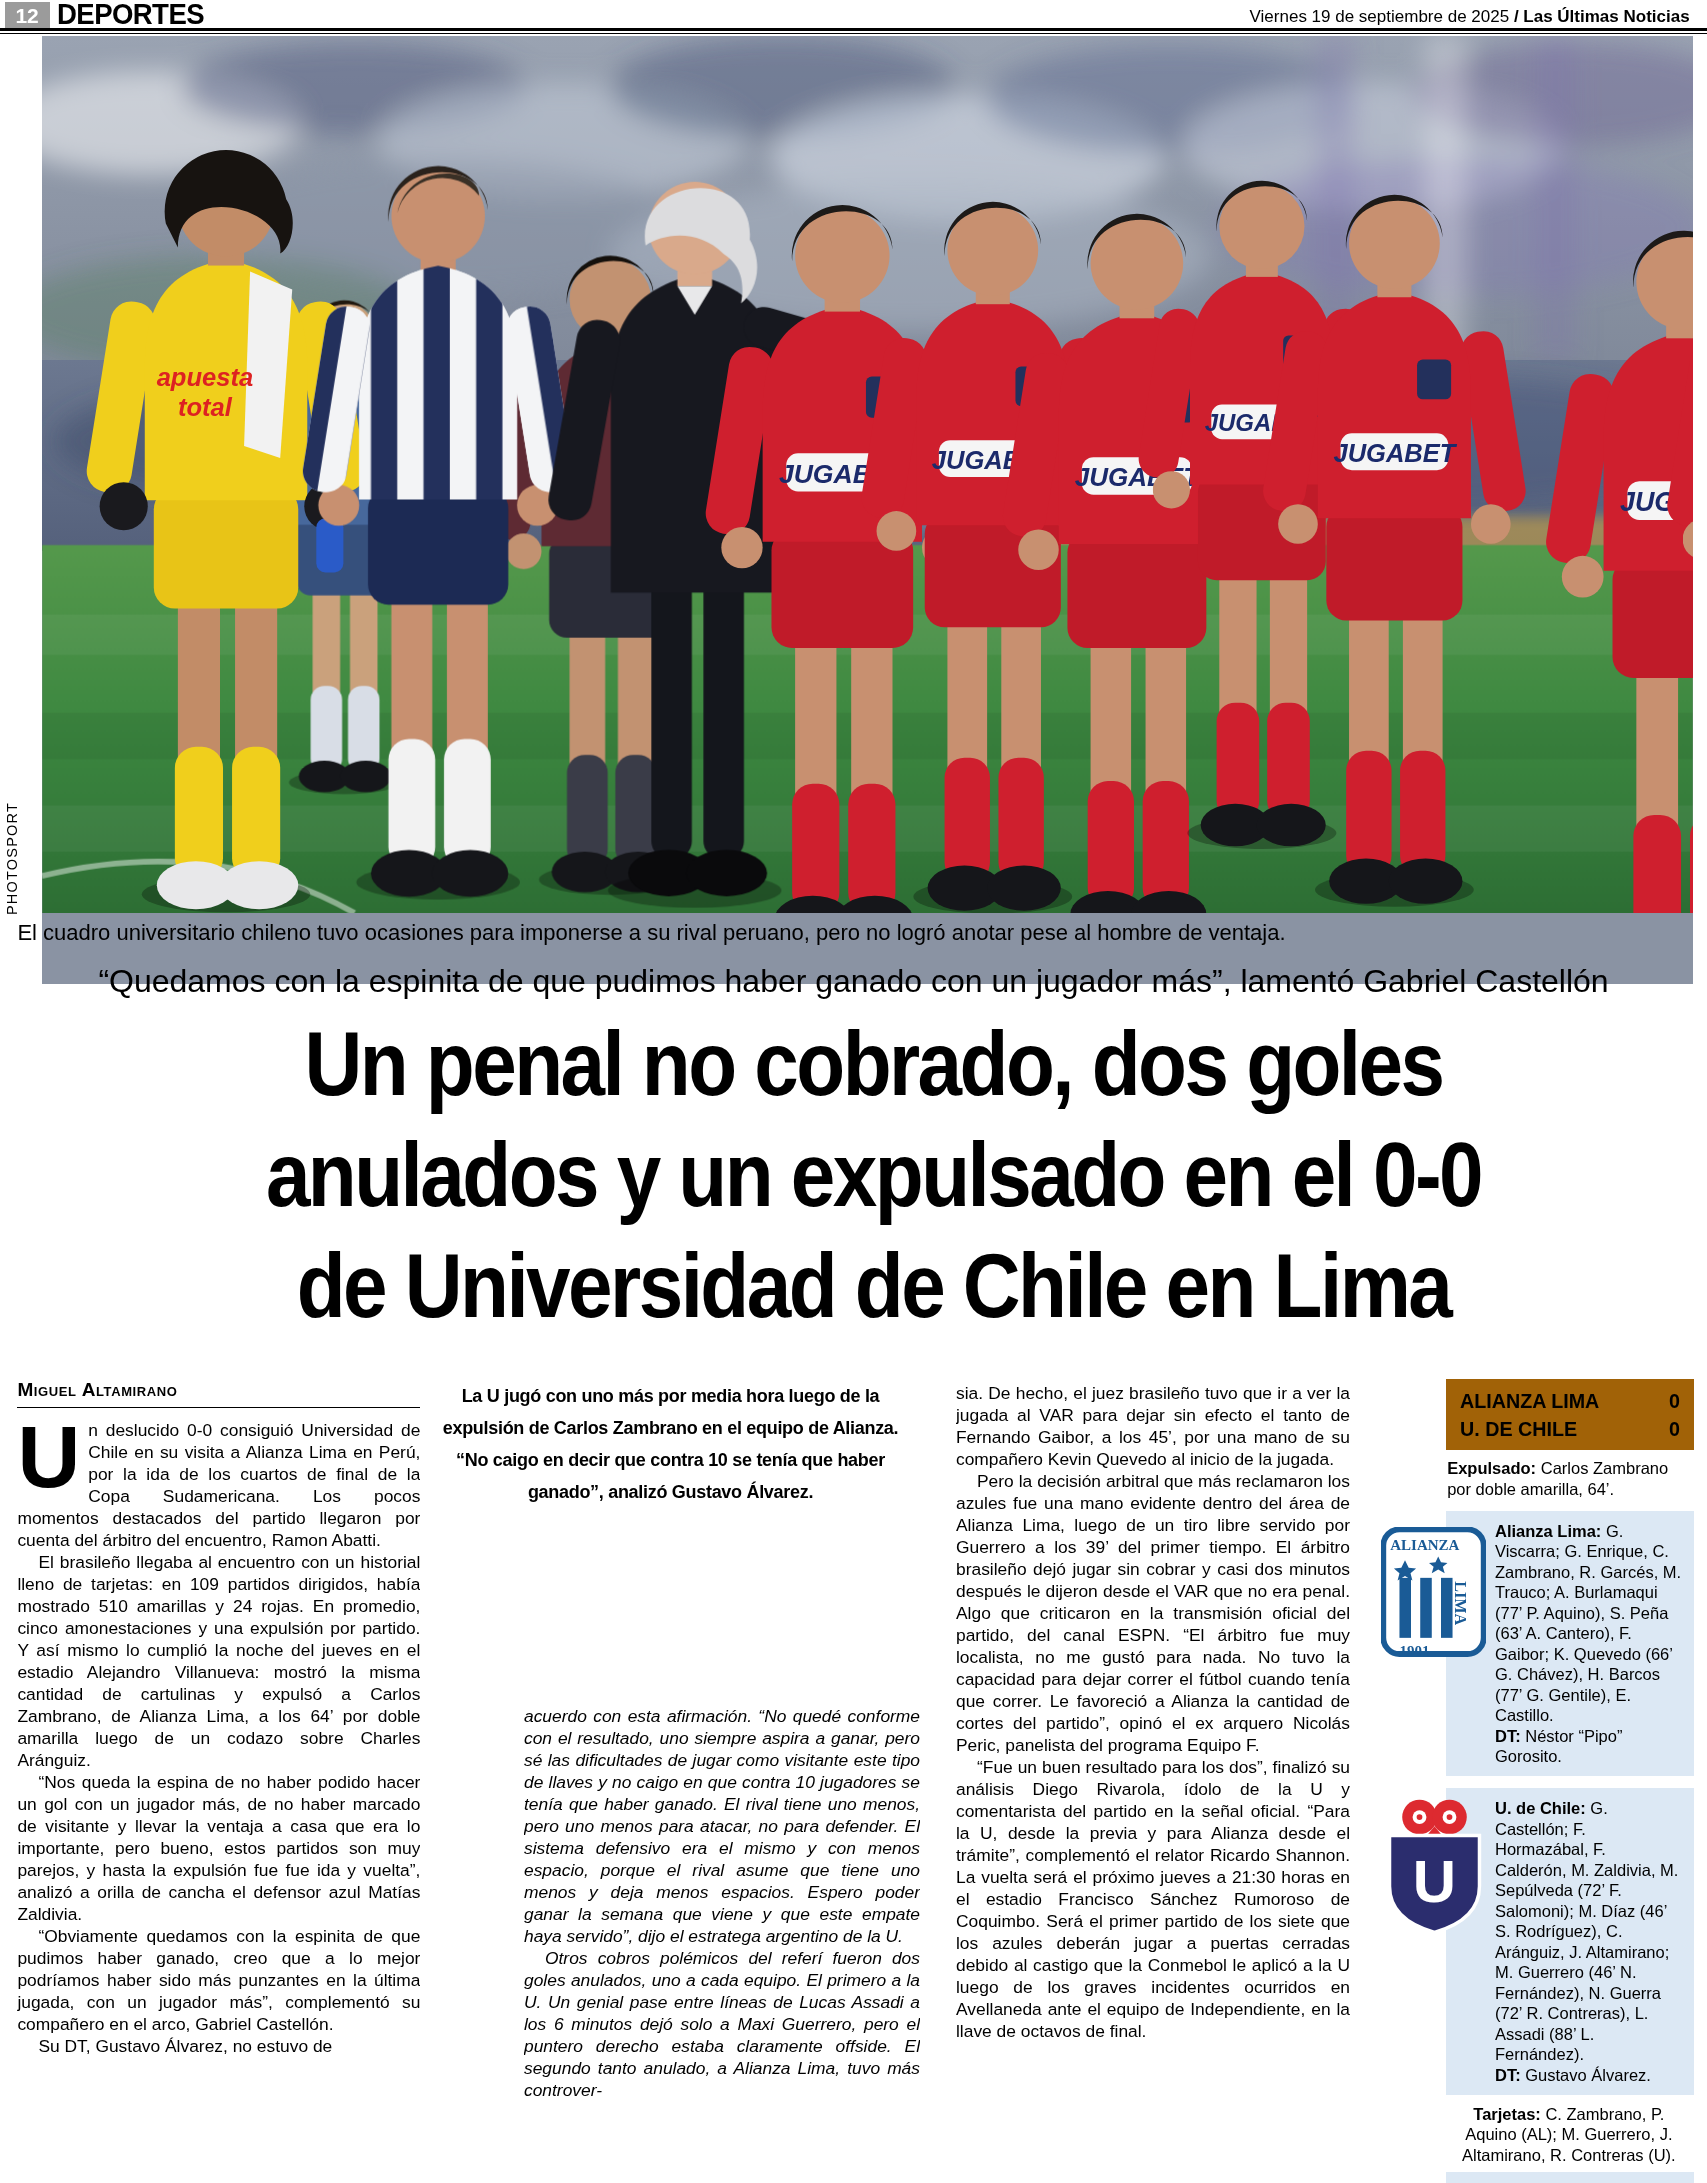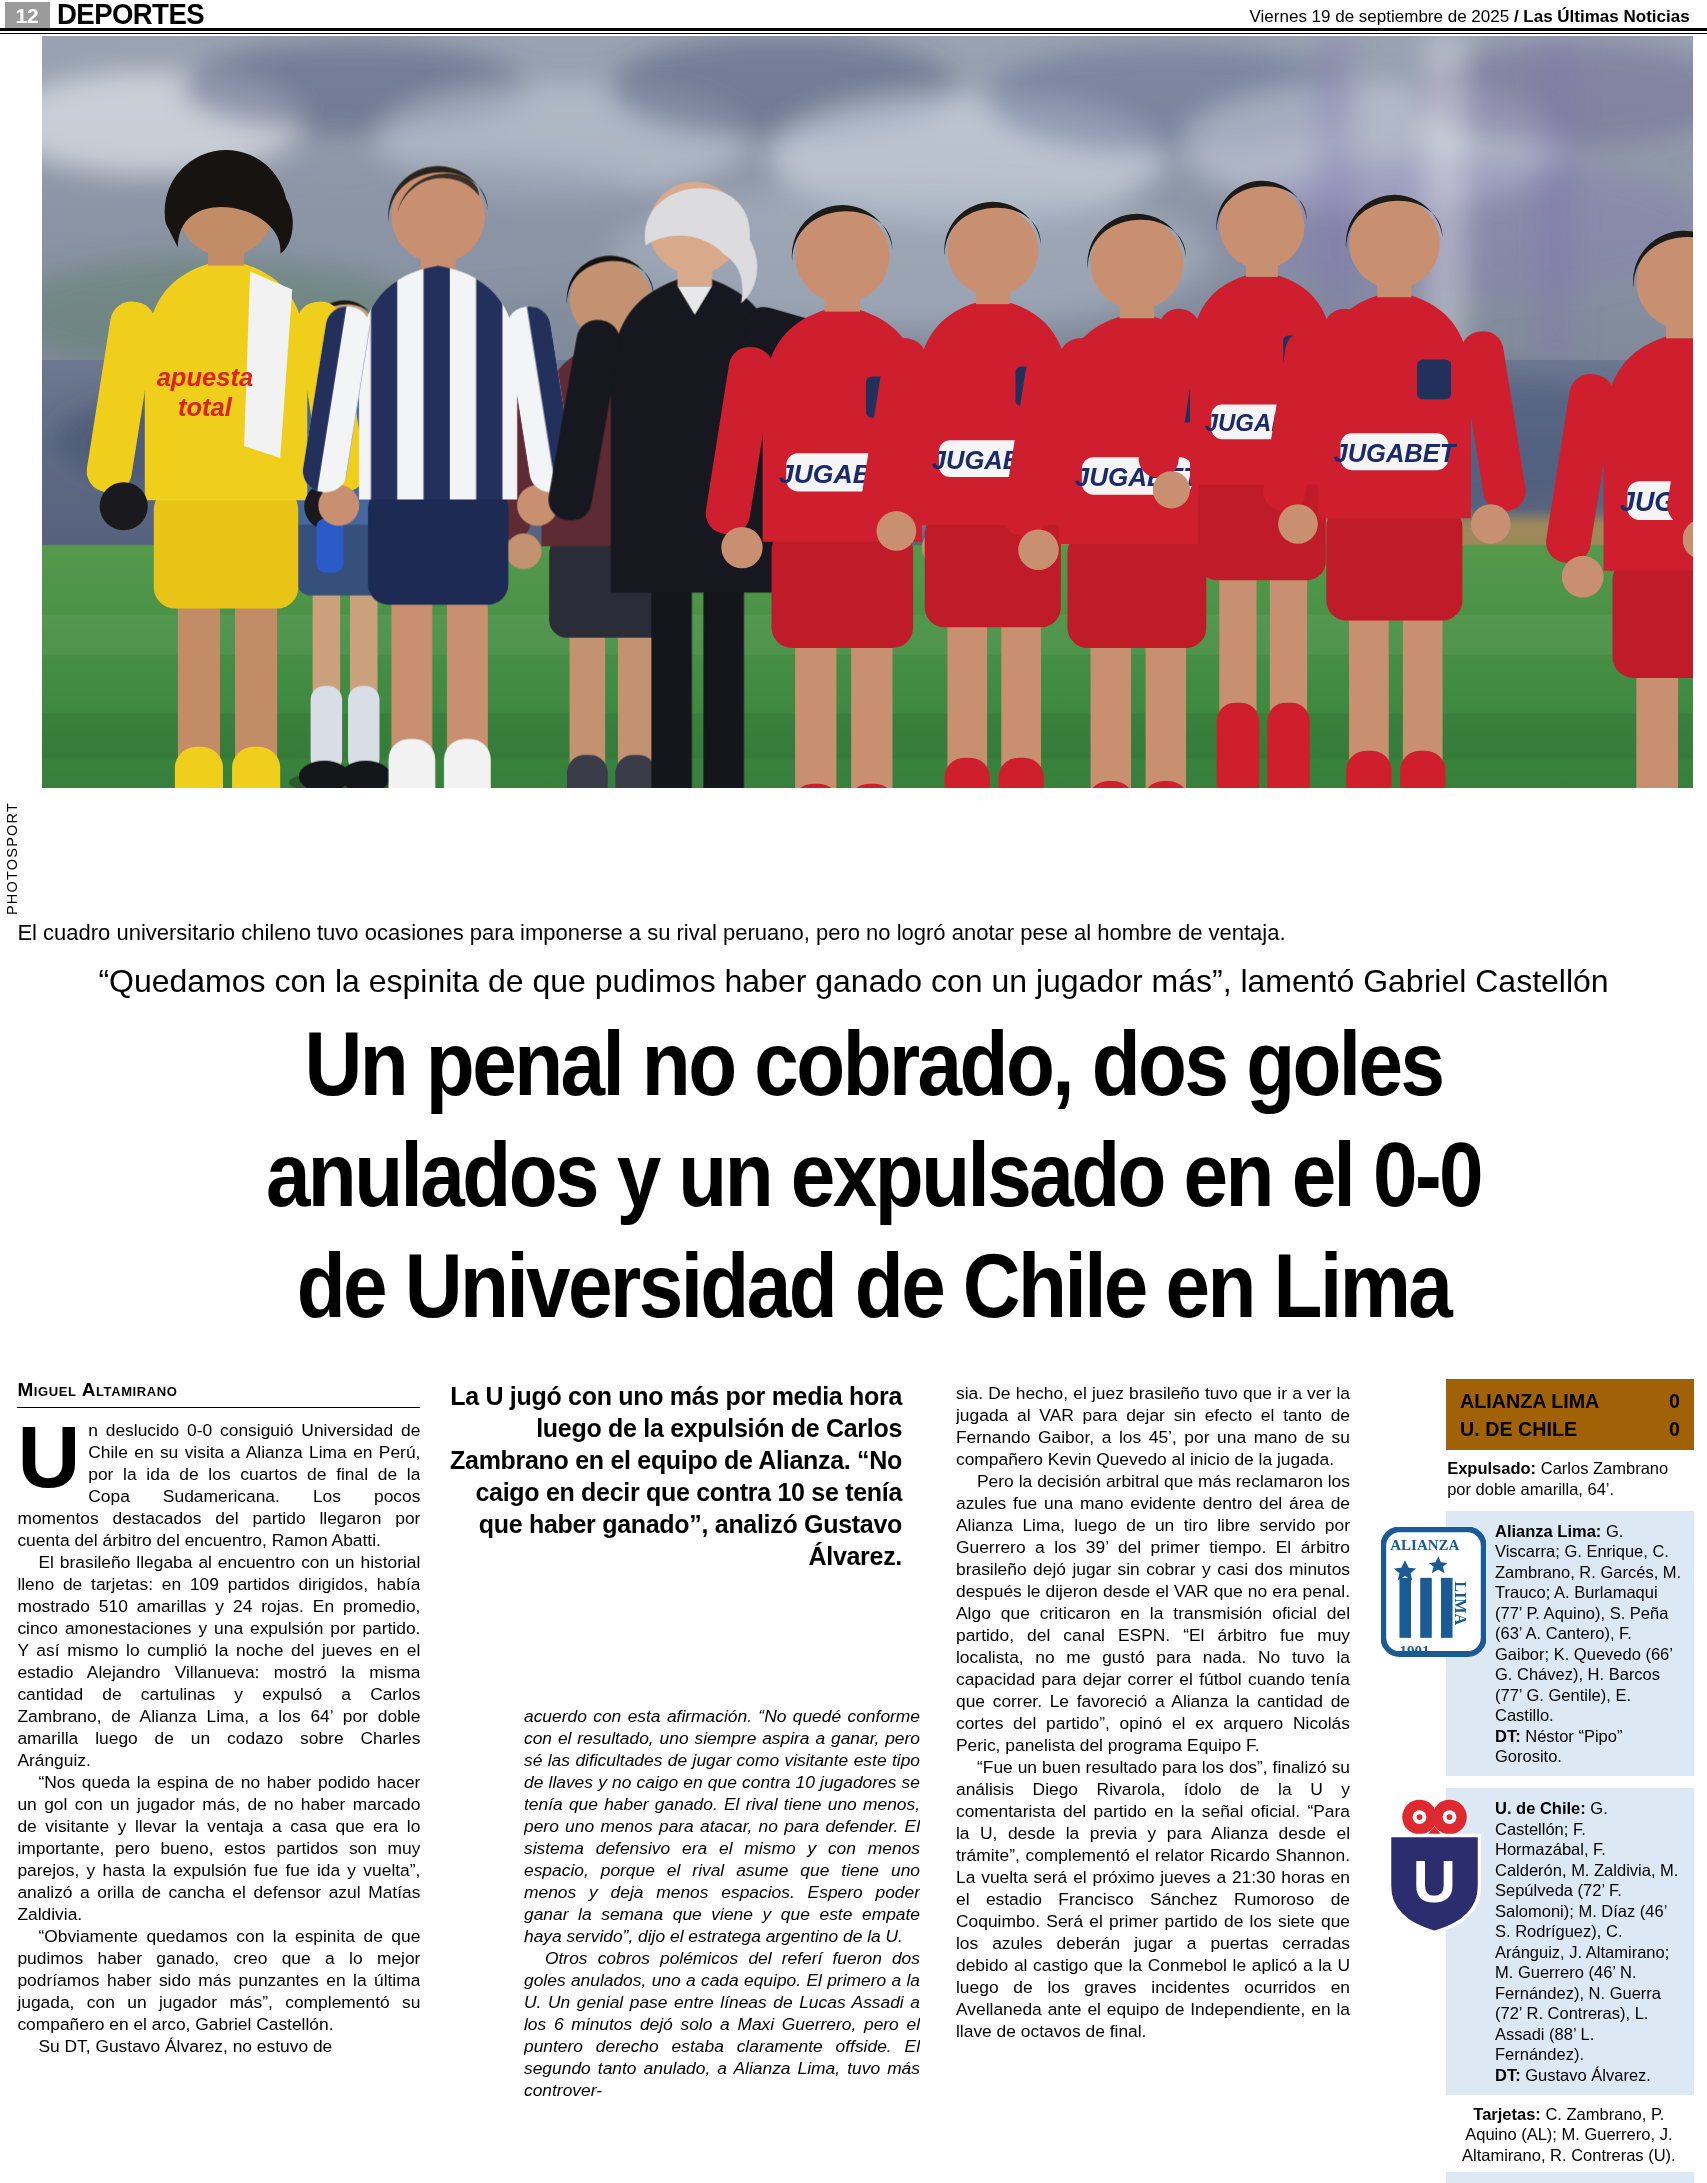--- a/index.html
+++ b/index.html
@@ -8,41 +8,41 @@
   
   .pagenum{position:absolute;left:4.6px;top:2.3px;width:45px;height:27px;background:#9b9b9b;
            color:#fff;font-weight:700;font-size:21px;display:flex;align-items:center;justify-content:center;}
   .section{position:absolute;left:57px;top:-2.3px;font-size:29px;font-weight:700;letter-spacing:-0.6px;
            transform:scaleX(.95);transform-origin:left;}
   .dateline{position:absolute;right:17.4px;top:7px;font-size:17px;white-space:nowrap;}
   .dateline b{font-weight:700;}
   .toprule1{position:absolute;left:0;top:28px;width:1707px;height:2.9px;background:#000;}
   .toprule2{position:absolute;left:0;top:33px;width:1707px;height:1.2px;background:#000;}
   
-  .photo{position:absolute;left:42px;top:36px;width:1651px;height:752px;overflow:hidden;background:#8a93a3;text-decoration:underline;}
+  .photo{position:absolute;left:42px;top:36px;width:1651px;height:948px;overflow:hidden;background:#8a93a3;text-decoration:underline;}
   .credit{position:absolute;left:3.5px;top:747px;height:168px;font-size:14.5px;letter-spacing:1.2px;
           writing-mode:vertical-rl;transform:rotate(180deg);}
   .caption{position:absolute;left:17.4px;top:920px;width:1673px;font-size:22px;}
   
   .subhead{position:absolute;left:0;top:963px;width:1707px;text-align:center;font-size:32px;}
   .headline{position:absolute;left:0;top:1008px;width:1707px;text-align:center;font-weight:700;padding-left:20px;}
   .headline .hl{display:block;font-size:91px;line-height:111px;letter-spacing:-2.9px;
                 transform:scaleX(.88);transform-origin:center;white-space:nowrap;}
   
   .byline{position:absolute;left:17.4px;top:1379px;width:403px;font-size:19px;font-weight:600;
           font-variant:small-caps;letter-spacing:0.6px;border-bottom:1.7px solid #000;padding-bottom:5.8px;}
   .col{position:absolute;font-size:17.4px;line-height:22px;text-align:justify;overflow:hidden;}
   .col p{margin:0;}
   .col p.ind{text-indent:21px;}
   .col1{left:17.4px;top:1419px;width:403px;height:764px;}
   .col2{left:524px;top:1705px;width:396px;height:479px;font-style:italic;}
   .col3{left:956px;top:1382px;width:394px;height:801px;}
   .dropcap{float:left;font-size:87px;line-height:67px;font-weight:700;padding:3.5px 8px 0 0;}
-  .pullquote{position:absolute;left:439px;top:1380px;width:463px;font-size:25px;line-height:32px;
-             font-weight:700;letter-spacing:-0.3px;text-align:right;}
+  .pullquote{position:absolute;left:439px;top:1380px;width:463px;font-size:18px;line-height:32px;
+             font-weight:700;letter-spacing:-0.3px;text-align:center;}
   
   .sidebar{position:absolute;left:1446px;top:1379px;width:248px;font-size:16.5px;line-height:20.5px;}
   .scorebox{background:#a16207;padding:8px 14px 7px 14px;}
   .scorerow{display:flex;justify-content:space-between;font-size:19.7px;line-height:28px;font-weight:700;}
   .sidenote{margin:8px 0 0 0;padding:0 3.5px 0 1.2px;}
   .sidenote b,.teambox b{font-weight:700;}
   .teambox{position:relative;background:#dce8f4;margin-top:11.6px;padding:10.4px 12.7px 9.3px 49px;}
   .teambox p{margin:0;}
   .clublogo{position:absolute;}
   .tarjetas{margin:9.3px 0 0 0;padding:0 3.5px 0 1.2px;text-align:center;}

